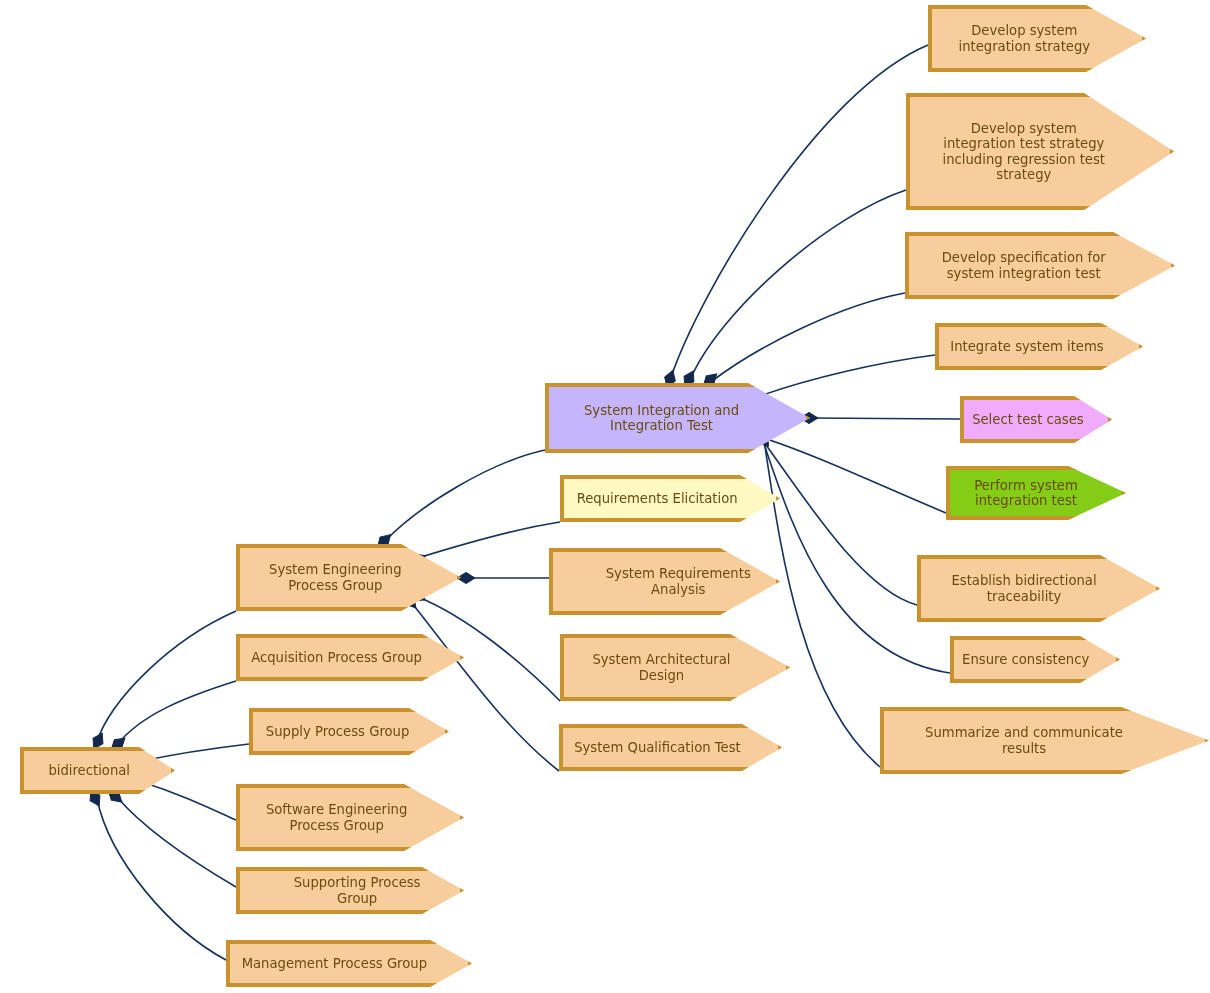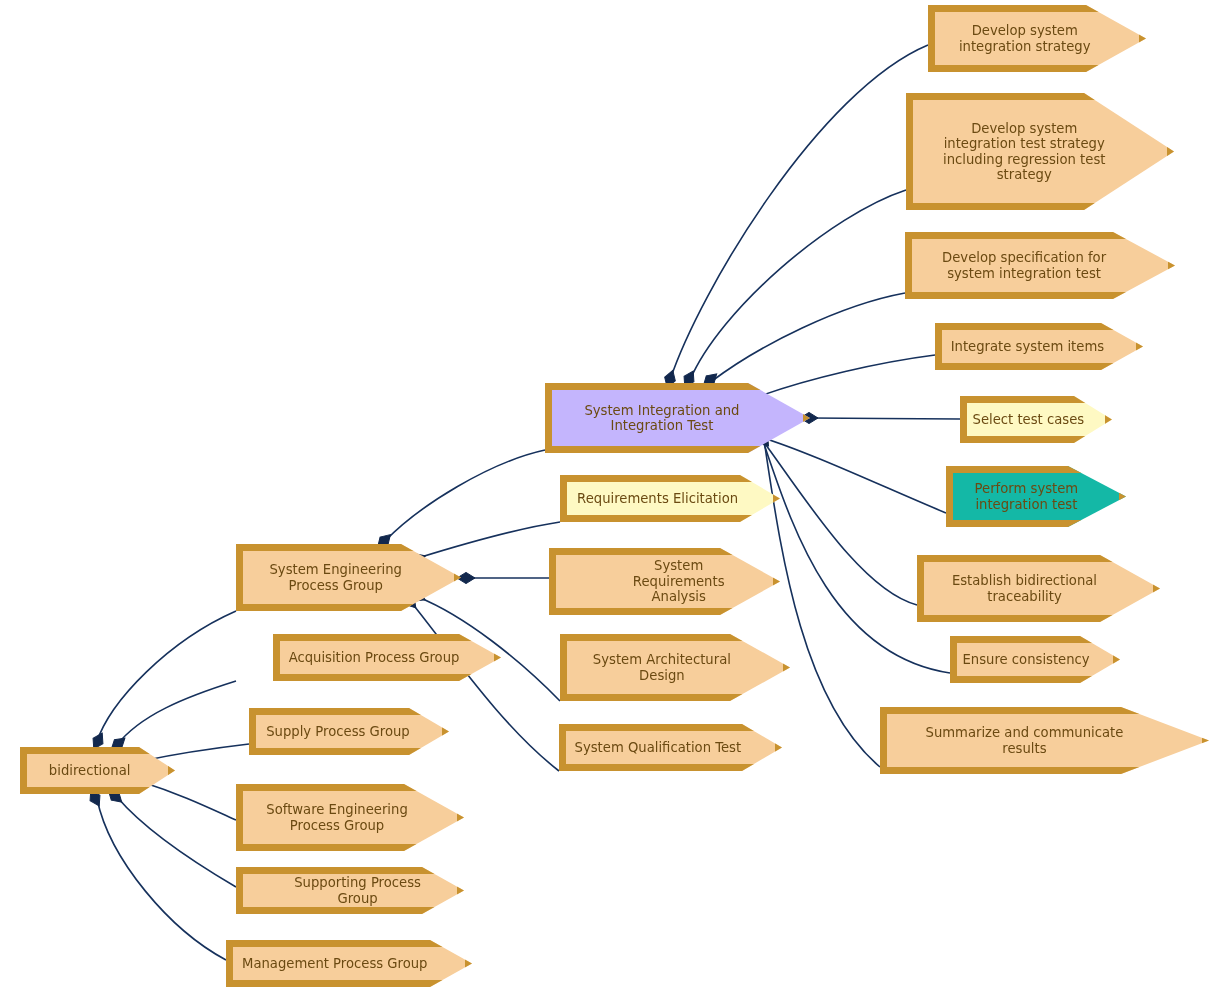--- a/index.html
+++ b/index.html
@@ -46,21 +46,21 @@
     position: absolute;
     box-sizing: border-box;
     display: flex;
     align-items: center;
     justify-content: center;
     text-align: center;
     color: #6b4a12;
     font-size: 13.2px;
     line-height: 15.5px;
     background: #f7ce9b;
-    border: 7px solid #0f172a;
+    border: 4px solid #0f172a;
     padding: 2px 0 2px 0;
     white-space: pre-line;
   }
   .node.light {
     background: #fdeedc;
   }
   .node .label {
     display: block;
     width: 100%;
     padding-right: 14%;
@@ -116,21 +116,21 @@
         <polygon points="-9,0 0,-5.58 9,0 0,5.58" transform="translate(759,436) rotate(30)" class="edge-diamond" fill="#12284d"></polygon>
         <polygon points="-9,0 0,-5.58 9,0 0,5.58" transform="translate(761,437) rotate(40)" class="edge-diamond" fill="#12284d"></polygon>
         <polygon points="-9,0 0,-5.58 9,0 0,5.58" transform="translate(763,439) rotate(52)" class="edge-diamond" fill="#12284d"></polygon>
       </g>
   </svg>
 
   <div id="node-layer">
       <div class="node" style="left: 20px; top: 747px; width: 155px; height: 47px; background: rgb(247, 206, 155); border-color: rgb(200, 146, 47); color: rgb(107, 74, 18); clip-path: polygon(0% 0%, 76.774% 0%, 100% 50%, 76.774% 100%, 0% 100%);"><span class="label">bidirectional</span></div>
       <div class="node" style="left: 236px; top: 544px; width: 225px; height: 67px; background: rgb(247, 206, 155); border-color: rgb(200, 146, 47); color: rgb(107, 74, 18); clip-path: polygon(0% 0%, 73.333% 0%, 100% 50%, 73.333% 100%, 0% 100%);"><span class="label">System Engineering
 Process Group</span></div>
-      <div class="node" style="left: 236px; top: 634px; width: 228px; height: 47px; background: rgb(247, 206, 155); border-color: rgb(200, 146, 47); color: rgb(107, 74, 18); clip-path: polygon(0% 0%, 81.579% 0%, 100% 50%, 81.579% 100%, 0% 100%); margin-left: 37px;"><span class="label">Acquisition Process Group</span></div>
+      <div class="node" style="left: 236px; top: 634px; width: 228px; height: 47px; background: rgb(247, 206, 155); border-color: rgb(200, 146, 47); color: rgb(107, 74, 18); clip-path: polygon(0% 0%, 81.579% 0%, 100% 50%, 81.579% 100%, 0% 100%);"><span class="label">Acquisition Process Group</span></div>
       <div class="node" style="left: 249px; top: 708px; width: 200px; height: 47px; background: rgb(247, 206, 155); border-color: rgb(200, 146, 47); color: rgb(107, 74, 18); clip-path: polygon(0% 0%, 80% 0%, 100% 50%, 80% 100%, 0% 100%);"><span class="label">Supply Process Group</span></div>
       <div class="node" style="left: 236px; top: 784px; width: 228px; height: 67px; background: rgb(247, 206, 155); border-color: rgb(200, 146, 47); color: rgb(107, 74, 18); clip-path: polygon(0% 0%, 73.684% 0%, 100% 50%, 73.684% 100%, 0% 100%);"><span class="label">Software Engineering
 Process Group</span></div>
       <div class="node" style="left: 236px; top: 867px; width: 228px; height: 47px; background: rgb(247, 206, 155); border-color: rgb(200, 146, 47); color: rgb(107, 74, 18); clip-path: polygon(0% 0%, 81.579% 0%, 100% 50%, 81.579% 100%, 0% 100%); padding-left: 36px;"><span class="label">Supporting Process Group</span></div>
       <div class="node" style="left: 226px; top: 940px; width: 246px; height: 47px; background: rgb(247, 206, 155); border-color: rgb(200, 146, 47); color: rgb(107, 74, 18); clip-path: polygon(0% 0%, 82.927% 0%, 100% 50%, 82.927% 100%, 0% 100%);"><span class="label">Management Process Group</span></div>
       <div class="node" style="left: 545px; top: 383px; width: 265px; height: 70px; background: #c4b5fd; border-color: rgb(200, 146, 47); color: rgb(107, 74, 18); clip-path: polygon(0% 0%, 76.604% 0%, 100% 50%, 76.604% 100%, 0% 100%);"><span class="label">System Integration and
 Integration Test</span></div>
       <div class="node" style="left: 560px; top: 475px; width: 220px; height: 47px; background: #fef9c3; border-color: rgb(200, 146, 47); color: rgb(107, 74, 18); clip-path: polygon(0% 0%, 81.818% 0%, 100% 50%, 81.818% 100%, 0% 100%);"><span class="label">Requirements Elicitation</span></div>
       <div class="node" style="left: 549px; top: 548px; width: 231px; height: 67px; background: rgb(247, 206, 155); border-color: rgb(200, 146, 47); color: rgb(107, 74, 18); clip-path: polygon(0% 0%, 74.026% 0%, 100% 50%, 74.026% 100%, 0% 100%); padding-left: 48px;"><span class="label">System Requirements
 Analysis</span></div>
@@ -139,22 +139,22 @@
       <div class="node" style="left: 559px; top: 724px; width: 223px; height: 47px; background: rgb(247, 206, 155); border-color: rgb(200, 146, 47); color: rgb(107, 74, 18); clip-path: polygon(0% 0%, 82.063% 0%, 100% 50%, 82.063% 100%, 0% 100%);"><span class="label">System Qualification Test</span></div>
       <div class="node" style="left: 928px; top: 5px; width: 218px; height: 67px; background: rgb(247, 206, 155); border-color: rgb(200, 146, 47); color: rgb(107, 74, 18); clip-path: polygon(0% 0%, 72.477% 0%, 100% 50%, 72.477% 100%, 0% 100%);"><span class="label">Develop system
 integration strategy</span></div>
       <div class="node" style="left: 906px; top: 93px; width: 268px; height: 117px; background: rgb(247, 206, 155); border-color: rgb(200, 146, 47); color: rgb(107, 74, 18); clip-path: polygon(0% 0%, 66.418% 0%, 100% 50%, 66.418% 100%, 0% 100%);"><span class="label">Develop system
 integration test strategy
 including regression test
 strategy</span></div>
       <div class="node" style="left: 905px; top: 232px; width: 270px; height: 67px; background: rgb(247, 206, 155); border-color: rgb(200, 146, 47); color: rgb(107, 74, 18); clip-path: polygon(0% 0%, 77.037% 0%, 100% 50%, 77.037% 100%, 0% 100%);"><span class="label">Develop specification for
 system integration test</span></div>
       <div class="node" style="left: 935px; top: 323px; width: 208px; height: 47px; background: rgb(247, 206, 155); border-color: rgb(200, 146, 47); color: rgb(107, 74, 18); clip-path: polygon(0% 0%, 79.808% 0%, 100% 50%, 79.808% 100%, 0% 100%); justify-content: center;"><span class="label">Integrate system items</span></div>
-      <div class="node light" style="left: 960px; top: 396px; width: 152px; height: 47px; background: #fef9c3; border-color: rgb(200, 146, 47); color: rgb(107, 74, 18); clip-path: polygon(0% 0%, 75% 0%, 100% 50%, 75% 100%, 0% 100%);"><span class="label">Select test cases</span></div>
-      <div class="node" style="left: 946px; top: 466px; width: 180px; height: 61px; background: #14b8a6; border-color: rgb(200, 146, 47); color: rgb(107, 74, 18); clip-path: polygon(0% 0%, 67.778% 0%, 100% 50%, 67.778% 100%, 0% 100%);"><span class="label">Perform system
+      <div class="node light" style="left: 960px; top: 396px; width: 152px; height: 47px; background: #f0abfc; border-color: rgb(200, 146, 47); color: rgb(107, 74, 18); clip-path: polygon(0% 0%, 75% 0%, 100% 50%, 75% 100%, 0% 100%);"><span class="label">Select test cases</span></div>
+      <div class="node" style="left: 946px; top: 466px; width: 180px; height: 54px; background: #84cc16; border-color: rgb(200, 146, 47); color: rgb(107, 74, 18); clip-path: polygon(0% 0%, 67.778% 0%, 100% 50%, 67.778% 100%, 0% 100%);"><span class="label">Perform system
 integration test</span></div>
       <div class="node" style="left: 917px; top: 555px; width: 243px; height: 67px; background: rgb(247, 206, 155); border-color: rgb(200, 146, 47); color: rgb(107, 74, 18); clip-path: polygon(0% 0%, 75.309% 0%, 100% 50%, 75.309% 100%, 0% 100%);"><span class="label">Establish bidirectional
 traceability</span></div>
       <div class="node" style="left: 950px; top: 636px; width: 170px; height: 47px; background: rgb(247, 206, 155); border-color: rgb(200, 146, 47); color: rgb(107, 74, 18); clip-path: polygon(0% 0%, 76.471% 0%, 100% 50%, 76.471% 100%, 0% 100%); justify-content: center;"><span class="label">Ensure consistency</span></div>
       <div class="node" style="left: 880px; top: 707px; width: 329px; height: 67px; background: rgb(247, 206, 155); border-color: rgb(200, 146, 47); color: rgb(107, 74, 18); clip-path: polygon(0% 0%, 73.252% 0%, 100% 50%, 73.252% 100%, 0% 100%); justify-content: flex-end;"><span class="label">Summarize and communicate
 results</span></div>
     </div>
 
 </div>
 

